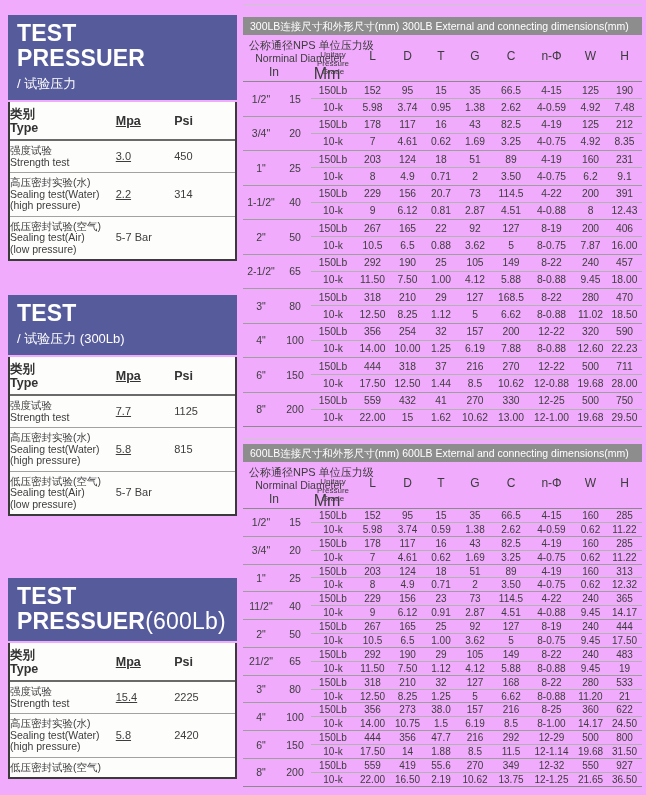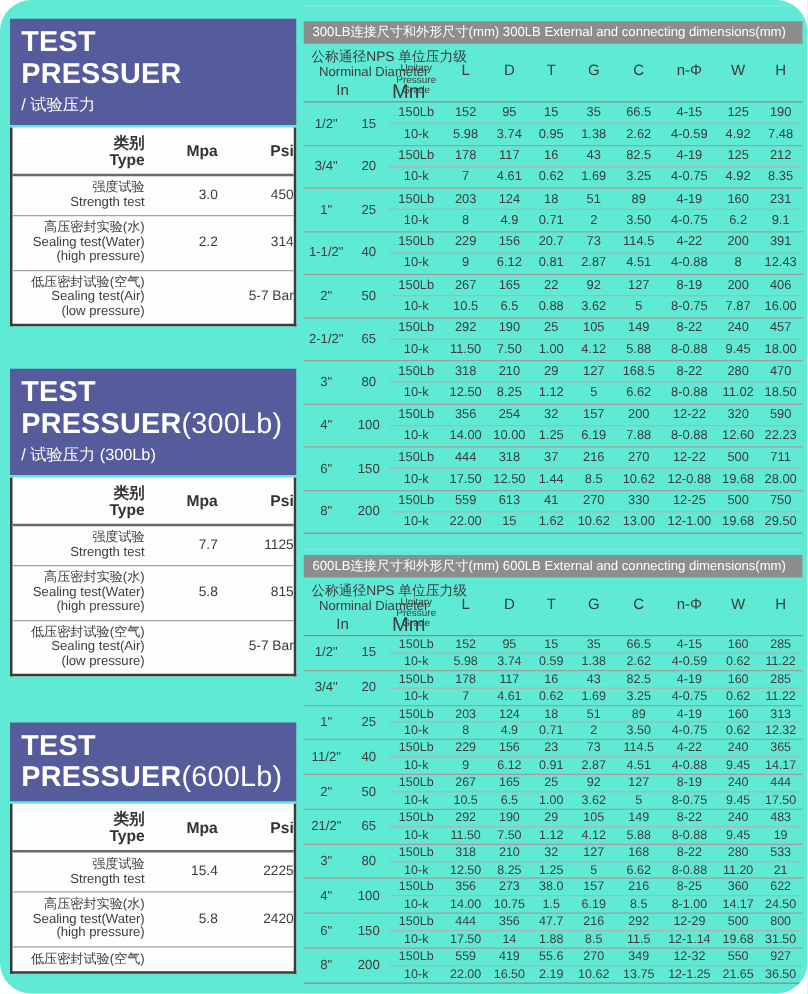--- a/index.html
+++ b/index.html
@@ -1,32 +1,32 @@
 <!DOCTYPE html>
 <html><head>
 <meta charset="utf-8">
 <style>
   html,body{margin:0;padding:0;background:#ffffff;}
-  .page{position:relative;width:646px;height:795px;background:#5eead4;overflow:hidden;
-        font-family:"Liberation Sans","DejaVu Sans",sans-serif;color:#3d3d3d;border-radius:25px;}
+  .page{position:relative;width:646px;height:795px;background:#f0abfc;overflow:hidden;
+        font-family:"Liberation Sans","DejaVu Sans",sans-serif;color:#3d3d3d;}
 
   
   .card{position:absolute;left:8px;width:229px;}
   #card-0{top:15px}
   #card-1{top:295px}
   #card-2{top:578px}
   .card-head{background:#565b9b;color:#fff;padding:6px 9px 7px 9px;}
   .card-title{font-size:23px;line-height:25px;font-weight:bold;letter-spacing:0.2px;}
   .card-title .suffix{font-weight:normal;}
   .card-sub{font-size:13px;margin-top:4px;font-weight:normal;}
   .card-table{border-left:2px solid #3a3a3a;border-right:2px solid #3a3a3a;
               border-bottom:2px solid #3a3a3a;margin-top:2px;background:#fdfdfc;}
-  .ct-row{display:flex;align-items:center;text-align:right;}
+  .ct-row{display:flex;align-items:center;text-align:left;}
   .ct-c1{width:47%;}
-  .ct-c2{width:26%;}
+  .ct-c2{width:26%;text-decoration:underline;}
   .ct-c3{width:27%;}
   .ct-span{width:53%;}
   .ct-head{font-weight:bold;font-size:12.5px;line-height:14px;padding:5px 0 4px;
            border-bottom:2px solid #6a6a6a;color:#333;}
   .ct-data{font-size:10.5px;line-height:11.5px;padding:4px 0;border-bottom:1px solid #a2a2a2;}
   .ct-data:last-child{border-bottom:none;}
   .ct-val{font-size:11px;}
 
   
   .right-col{position:absolute;left:243px;top:0;width:399px;}
@@ -108,21 +108,20 @@
         </div>
         <div class="ct-span ct-val">5-7 Bar</div>
       </div>
     </div>
   </div>
 
   <div class="card" id="card-1">
     <div class="card-head">
       <div class="card-title">
         <div>TEST</div>
-        <div><span>PRESSUER</span><span class="suffix">(300Lb)</span></div>
       </div>
       <div class="card-sub">/ 试验压力 (300Lb)</div>
     </div>
     <div class="card-table">
       <div class="ct-row ct-head">
         <div class="ct-c1">
           <div>类别</div>
           <div>Type</div>
         </div>
         <div class="ct-c2">Mpa</div>
@@ -479,21 +478,21 @@
               </div>
             </div>
           </div>
           <div class="dim-group">
             <div class="g-size">8"</div>
             <div class="g-mm">200</div>
             <div class="g-rows">
               <div class="g-row">
                 <div class="g-grade">150Lb</div>
                 <div class="g-val">559</div>
-                <div class="g-val">613</div>
+                <div class="g-val">432</div>
                 <div class="g-val">41</div>
                 <div class="g-val">270</div>
                 <div class="g-val">330</div>
                 <div class="g-val">12-25</div>
                 <div class="g-val">500</div>
                 <div class="g-val">750</div>
               </div>
               <div class="g-row">
                 <div class="g-grade">10-k</div>
                 <div class="g-val">22.00</div>

